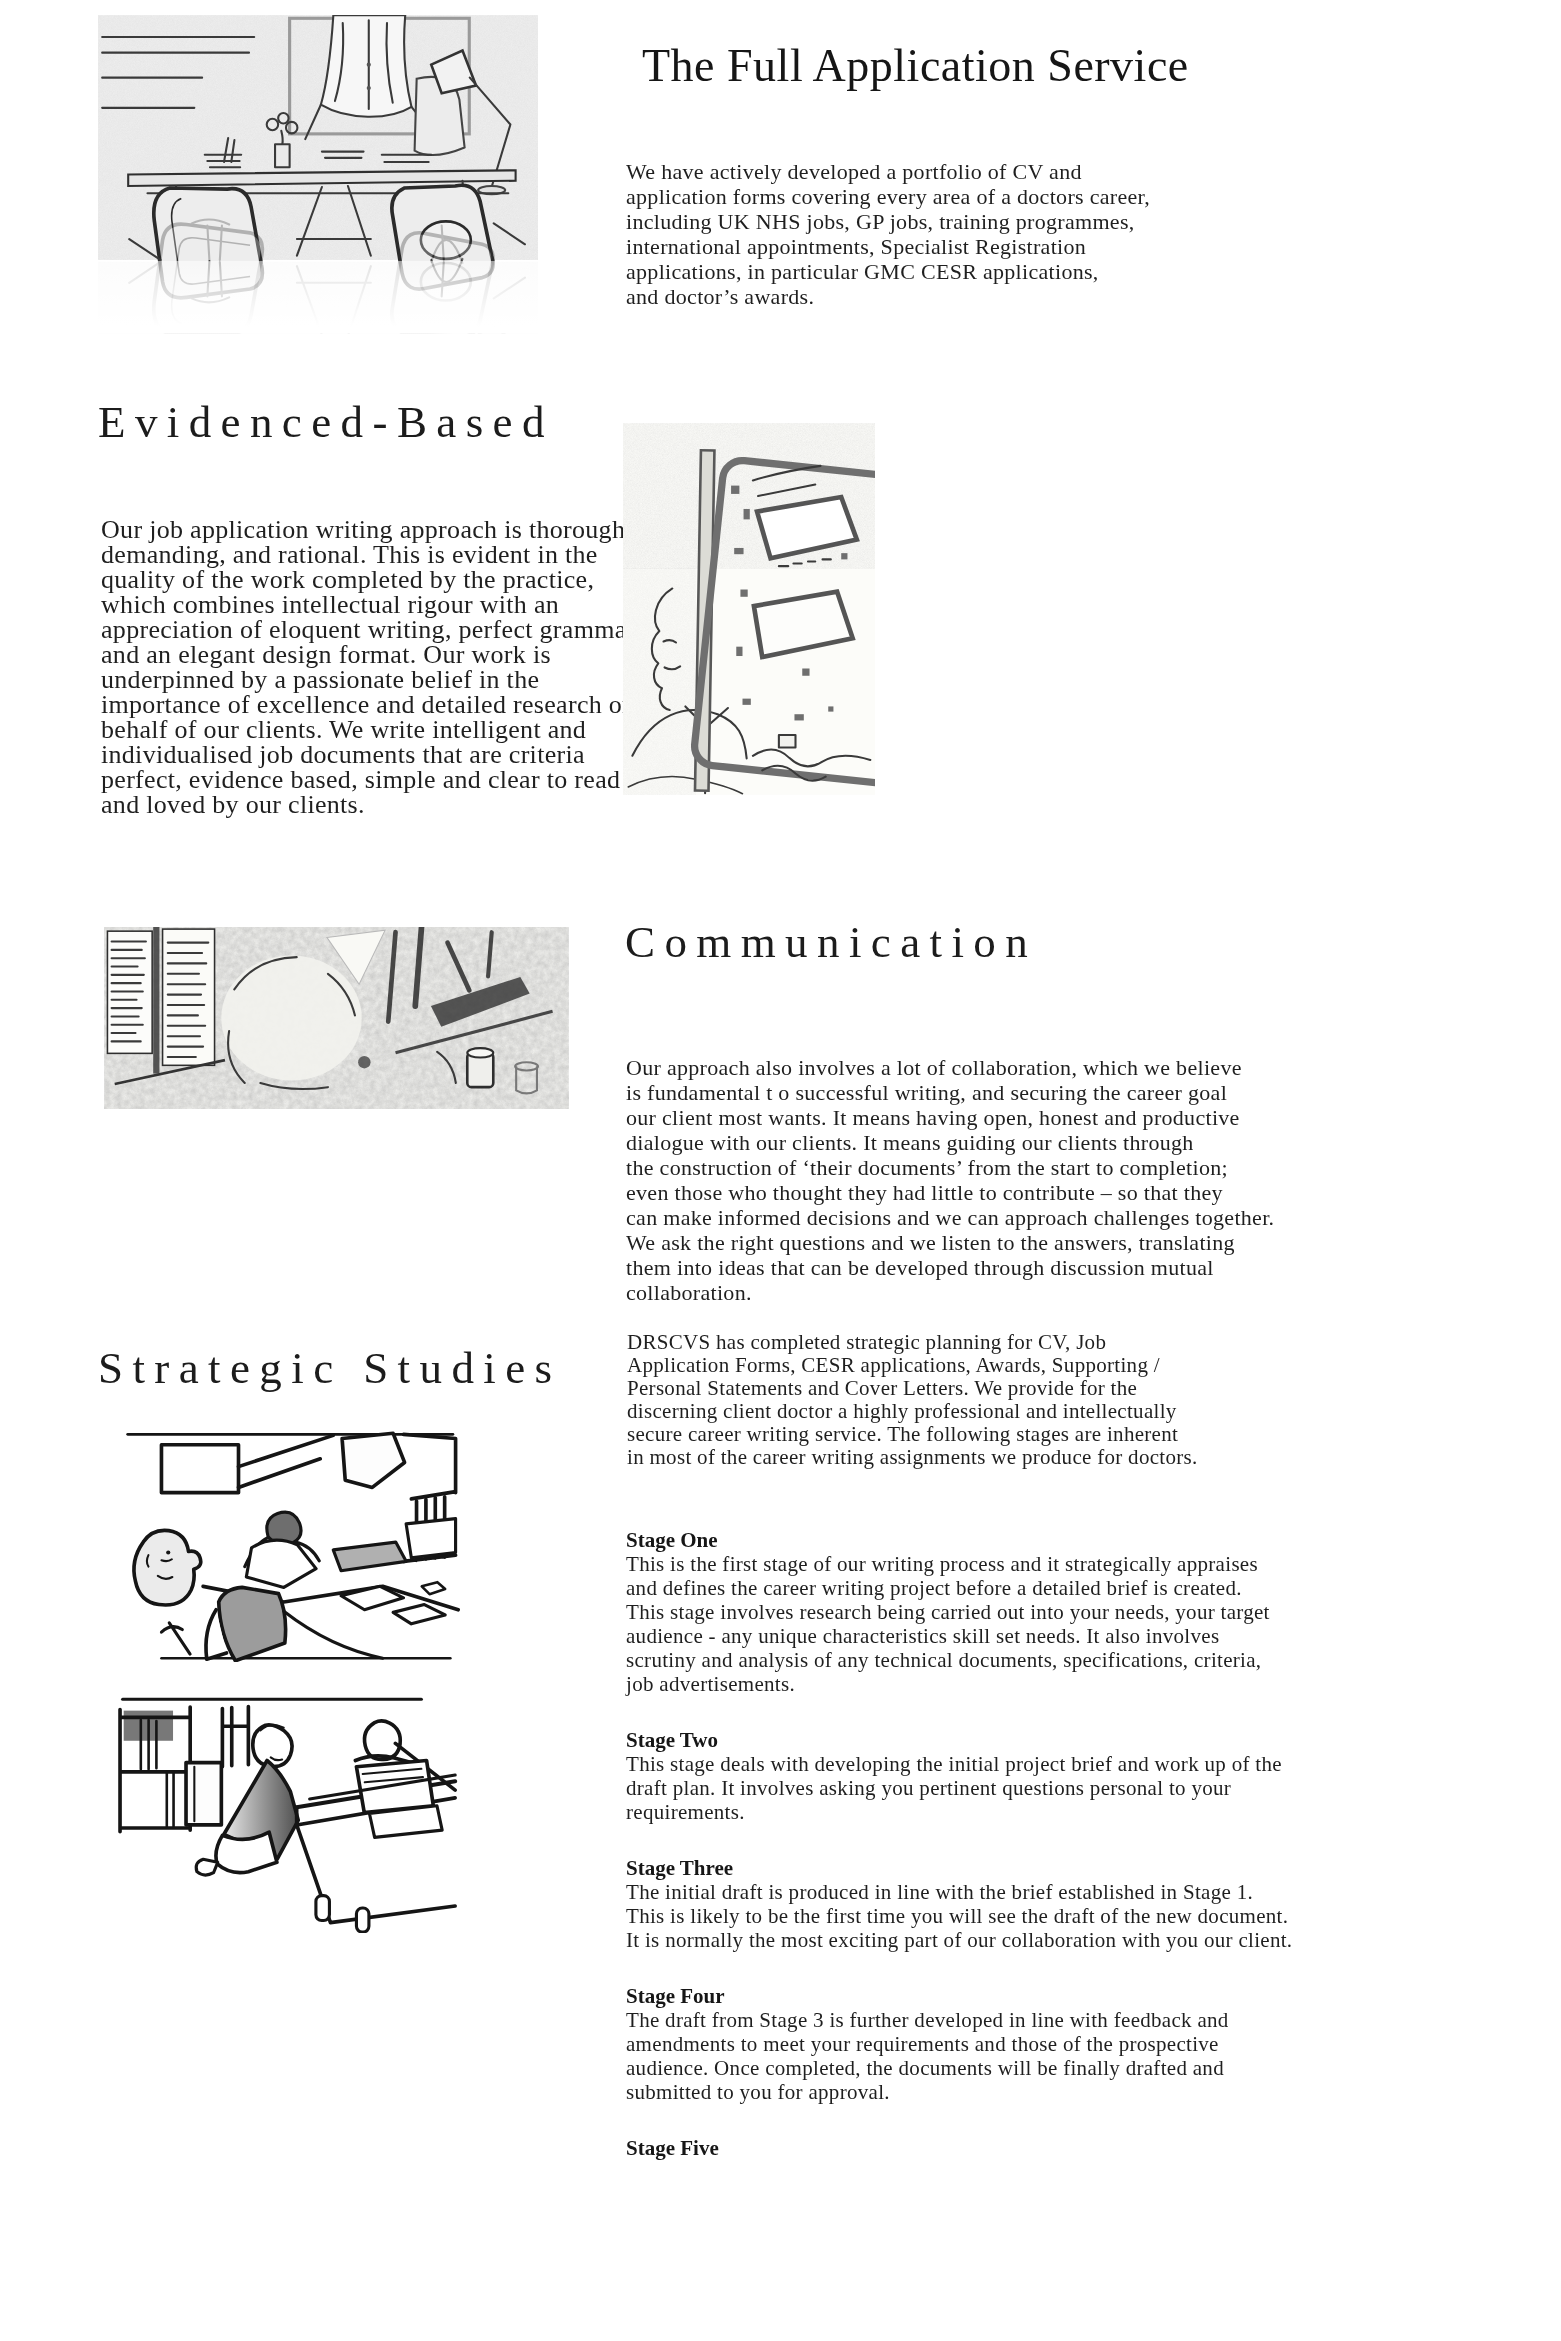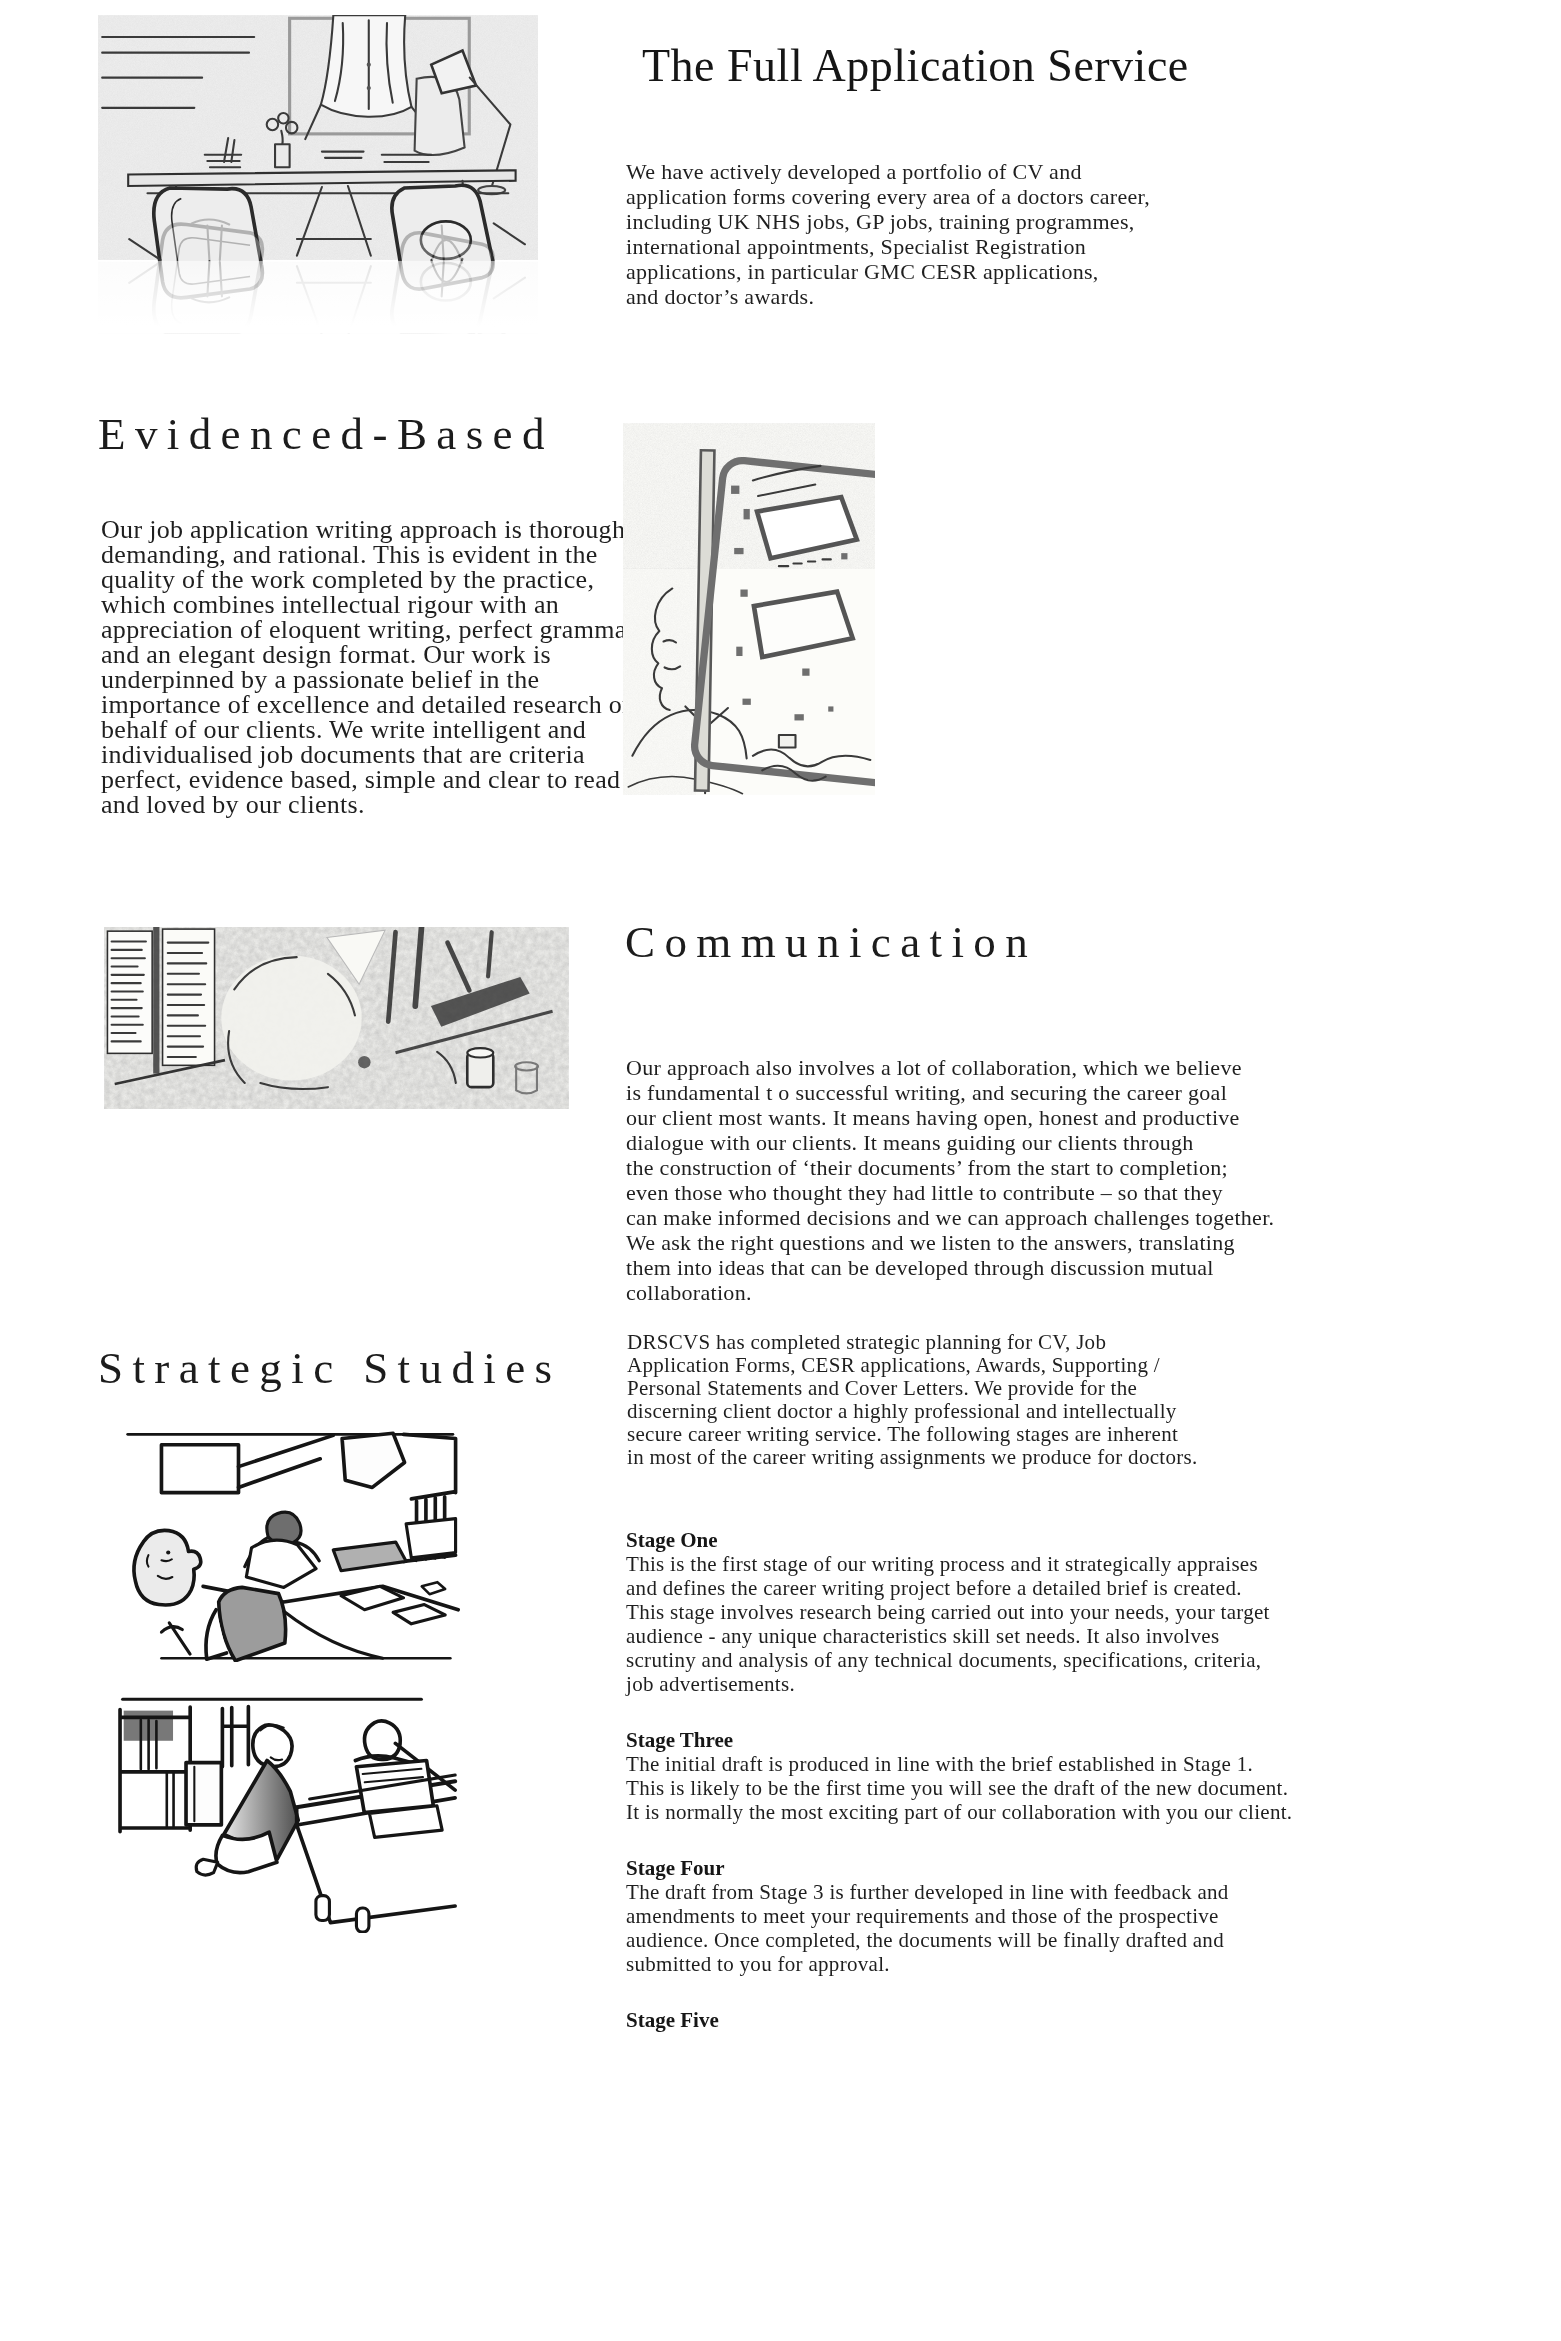--- a/index.html
+++ b/index.html
@@ -8,21 +8,21 @@
   .img{position:absolute;display:block;}
   .img-office{left:98px;top:14.6px;width:440px;height:319px;}
   .img-frame{left:623px;top:423px;width:252px;height:372px;}
   .img-collab{left:104px;top:927px;width:465px;height:182px;}
   .img-meeting{left:112px;top:1430px;width:354px;height:232px;}
   .img-workspace{left:112px;top:1694px;width:346px;height:239px;}
   .title{position:absolute;left:626px;top:23px;margin:16px;font-size:46px;font-weight:normal;
          letter-spacing:0.5px;white-space:nowrap;color:#161616;}
   .h2{position:absolute;margin:0;font-size:45px;font-weight:normal;letter-spacing:9.4px;
       white-space:nowrap;color:#1c1c1c;}
-  .h2-evid{left:98px;top:408px;}
+  .h2-evid{left:98px;top:396px;}
   .h2-comm{left:625px;top:916px;}
   .h2-strat{left:98px;top:1342px;}
   .para{position:absolute;white-space:pre-line;letter-spacing:0.3px;margin-top:33px;}
   .intro{left:626px;top:126px;width:677px;font-size:22px;line-height:25px;}
   .evid-body{left:101px;top:484px;width:583px;font-size:26px;line-height:25px;}
   .comm-body{left:626px;top:1022px;width:791px;font-size:22px;line-height:25px;}
   .drscvs{left:627px;top:1298px;width:739px;font-size:21px;line-height:23px;}
   .stages{position:absolute;left:626px;top:1528px;width:843px;}
   .stage{margin:0 0 32px 0;}
   .stage-label{font-weight:bold;font-size:21px;line-height:24px;color:#161616;}
@@ -285,20 +285,26 @@
     <div class="stage">
       <div class="stage-label">Stage One</div>
       <div class="stage-body">This is the first stage of our writing process and it strategically appraises
 and defines the career writing project before a detailed brief is created.
 This stage involves research being carried out into your needs, your target
 audience - any unique characteristics skill set needs.  It also involves
 scrutiny and analysis of any technical documents,  specifications,  criteria,
 job advertisements.</div>
     </div>
     <div class="stage">
+      <div class="stage-label">Stage Two</div>
+      <div class="stage-body">This stage deals with developing the initial project brief and work up of the
+draft plan.  It involves asking you pertinent questions personal to your
+requirements.</div>
+    </div>
+    <div class="stage">
       <div class="stage-label">Stage Three</div>
       <div class="stage-body">The initial draft is produced in line with the brief established in Stage 1.
 This is likely to be the first time you will see the draft of the new document.
 It is normally the most exciting part of our collaboration with you our client.</div>
     </div>
     <div class="stage">
       <div class="stage-label">Stage Four</div>
       <div class="stage-body">The draft from Stage 3 is further developed in line with feedback and
 amendments to meet your requirements and those of the prospective
 audience.  Once completed,  the documents will be finally drafted and

